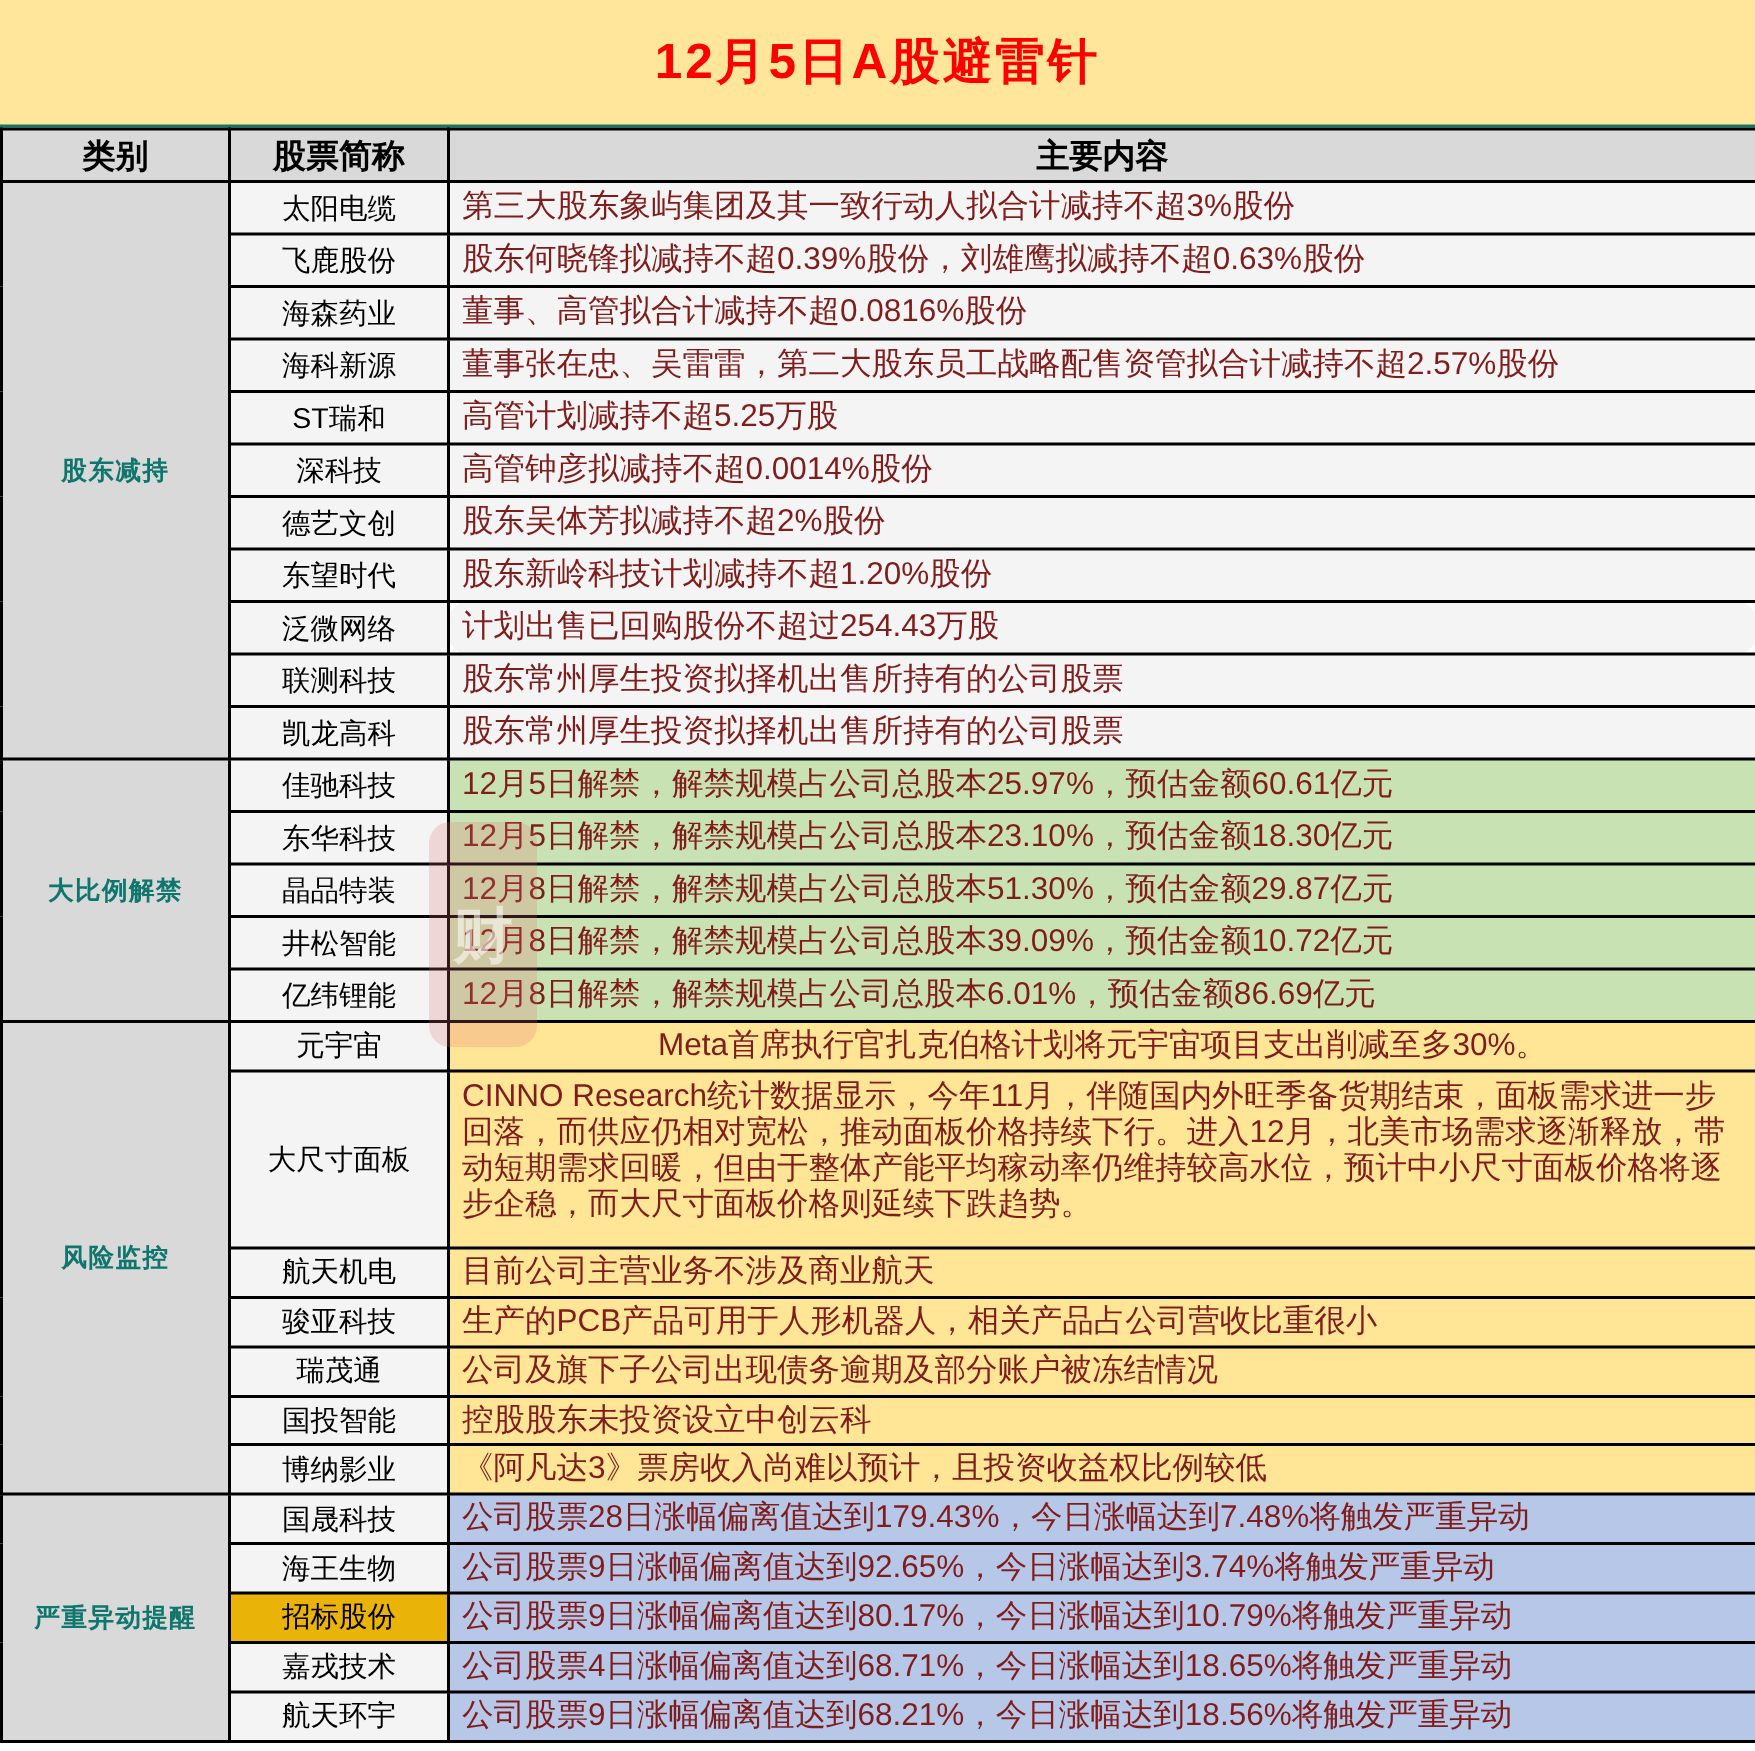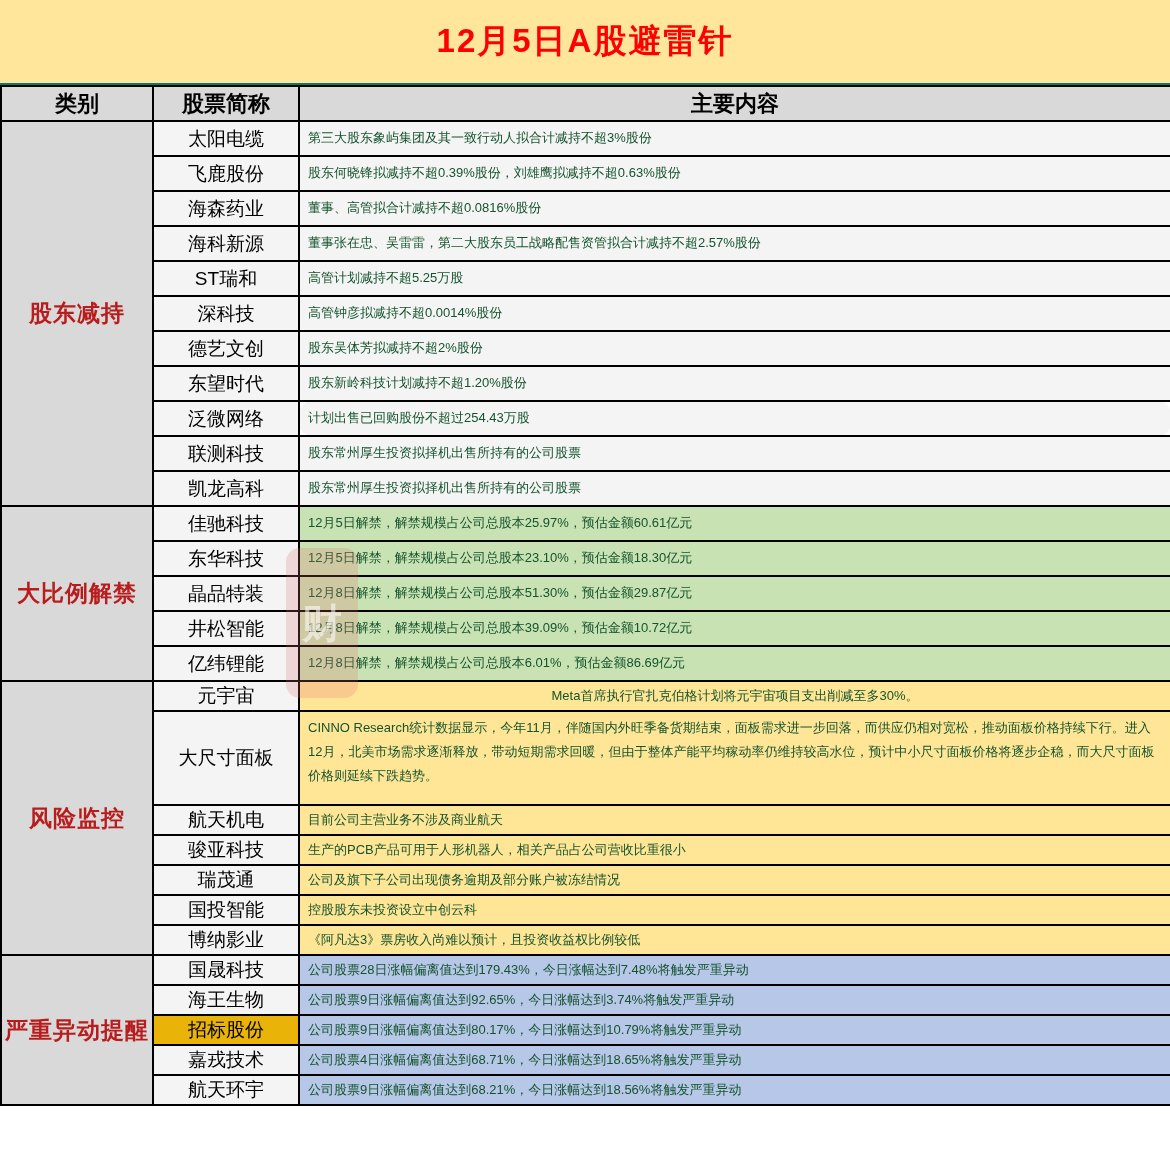--- a/index.html
+++ b/index.html
@@ -24,29 +24,29 @@
   col.c-cat{width:152px;}
   col.c-stock{width:146px;}
   col.c-content{width:872px;}
 
   th,td{border:2px solid #000;box-sizing:border-box;}
   thead th{
     height:35px;background:#D9D9D9;font-size:22px;font-weight:bold;color:#000;
     text-align:center;vertical-align:middle;
   }
   td.cat{
-    background:#D9D9D9;color:#b91c1c;font-weight:bold;font-size:23px;
+    background:#D9D9D9;color:#0f766e;font-weight:bold;font-size:17px;
     text-align:center;vertical-align:middle;letter-spacing:1px;
   }
   td.stock{
     background:#F4F4F4;color:#000;font-size:19px;text-align:center;
     vertical-align:middle;white-space:nowrap;
   }
   td.content{
-    color:#14532d;font-size:13px;text-align:left;vertical-align:middle;
+    color:#7f1d1d;font-size:21px;text-align:left;vertical-align:middle;
     padding:2px 8px;line-height:1.28;
   }
   
   tr.sec0 td{height:35px;}
   tr.sec1 td{height:35px;}
   tr.sec2 td{height:28px;}
   tr.sec2.tall td{height:auto;}
   tr.sec2.tall td.content{min-height:118px;line-height:24px;padding-top:4px;padding-bottom:16px;}
   tr.sec3 td{height:29px;}
 

